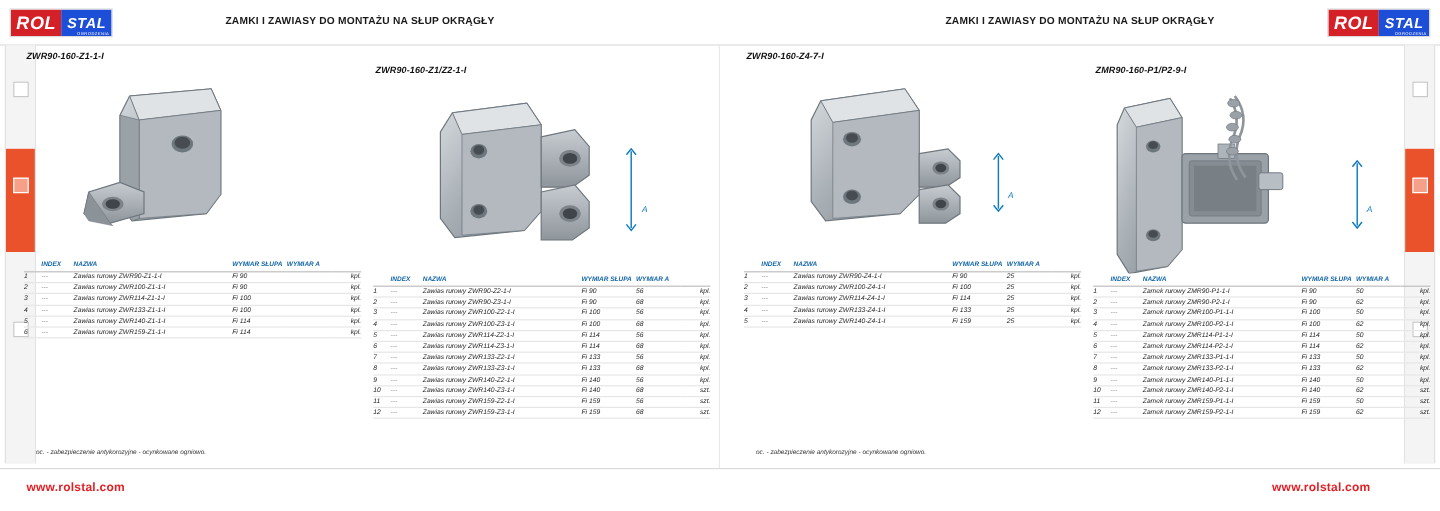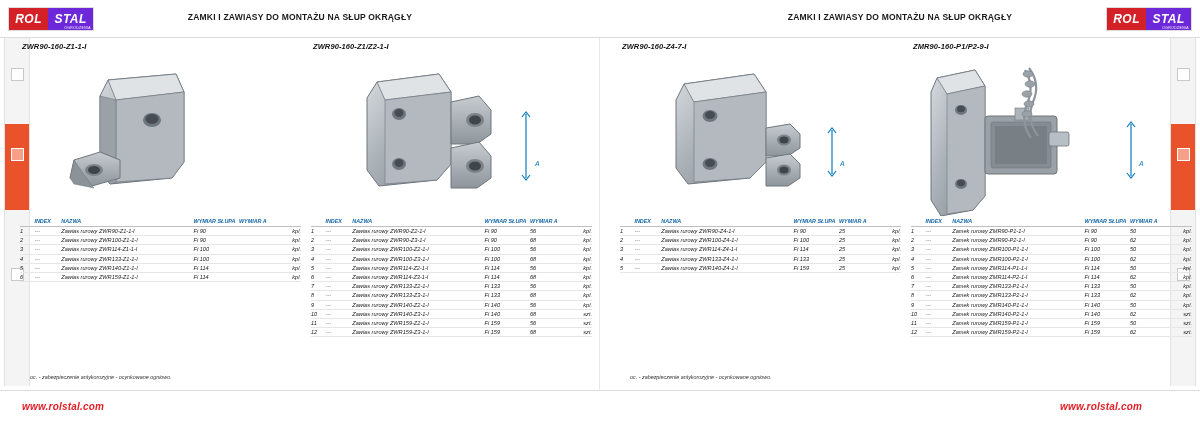--- a/index.html
+++ b/index.html
@@ -52,29 +52,29 @@
     display: flex;
     align-items: stretch;
     overflow: hidden;
   }
   .logo.l { left: 8px; }
   .logo.r { left: 506px; }
   .logo .rol {
     flex: 1 1 auto;
     background: #d42027;
     color: #ffffff;
-    font-size: 12px;
+    font-size: 15px;
     font-weight: bold;
     font-style: italic;
     display: flex; align-items: center; justify-content: center;
     letter-spacing: .5px;
   }
   .logo .stal {
     flex: 1 1 auto;
-    background: #6d28d9;
+    background: #1d4ed8;
     color: #ffffff;
     font-size: 12px;
     font-weight: bold;
     font-style: italic;
     display: flex; align-items: center; justify-content: center;
     letter-spacing: .5px;
   }
   .logo .sub {
     position: absolute;
     right: 2px; bottom: 0px;
@@ -112,21 +112,21 @@
   .rail.rgt { left: 570px; }
 
   
   .panel {
     position: absolute;
     top: 40px;
     width: 281px;
     height: 346px;
   }
   .p1 { left: 20px; }
-  .p2 { left: 311px; }
+  .p2 { left: 311px; margin-top: 12px; }
 
   .code {
     position: absolute;
     top: 2px; left: 2px;
     font-size: 7.5px;
     font-weight: bold;
     font-style: italic;
     color: #111111;
     letter-spacing: .1px;
   }
@@ -194,21 +194,20 @@
     left: 0; top: 390px;
     width: 600px; height: 36px;
     border-top: 1px solid #dcdcdc;
     background: #ffffff;
   }
   .ftr .url {
     position: absolute;
     left: 22px; top: 10px;
     font-size: 10px;
     font-weight: bold;
-    font-style: italic;
     color: #e31e24;
     letter-spacing: .2px;
   }
   .ftr .url.r { left: 460px; }
   .ftr .pg {
     position: absolute;
     left: 0; right: 0; top: 8px;
     text-align: center;
     font-size: 12px;
     font-weight: bold;

